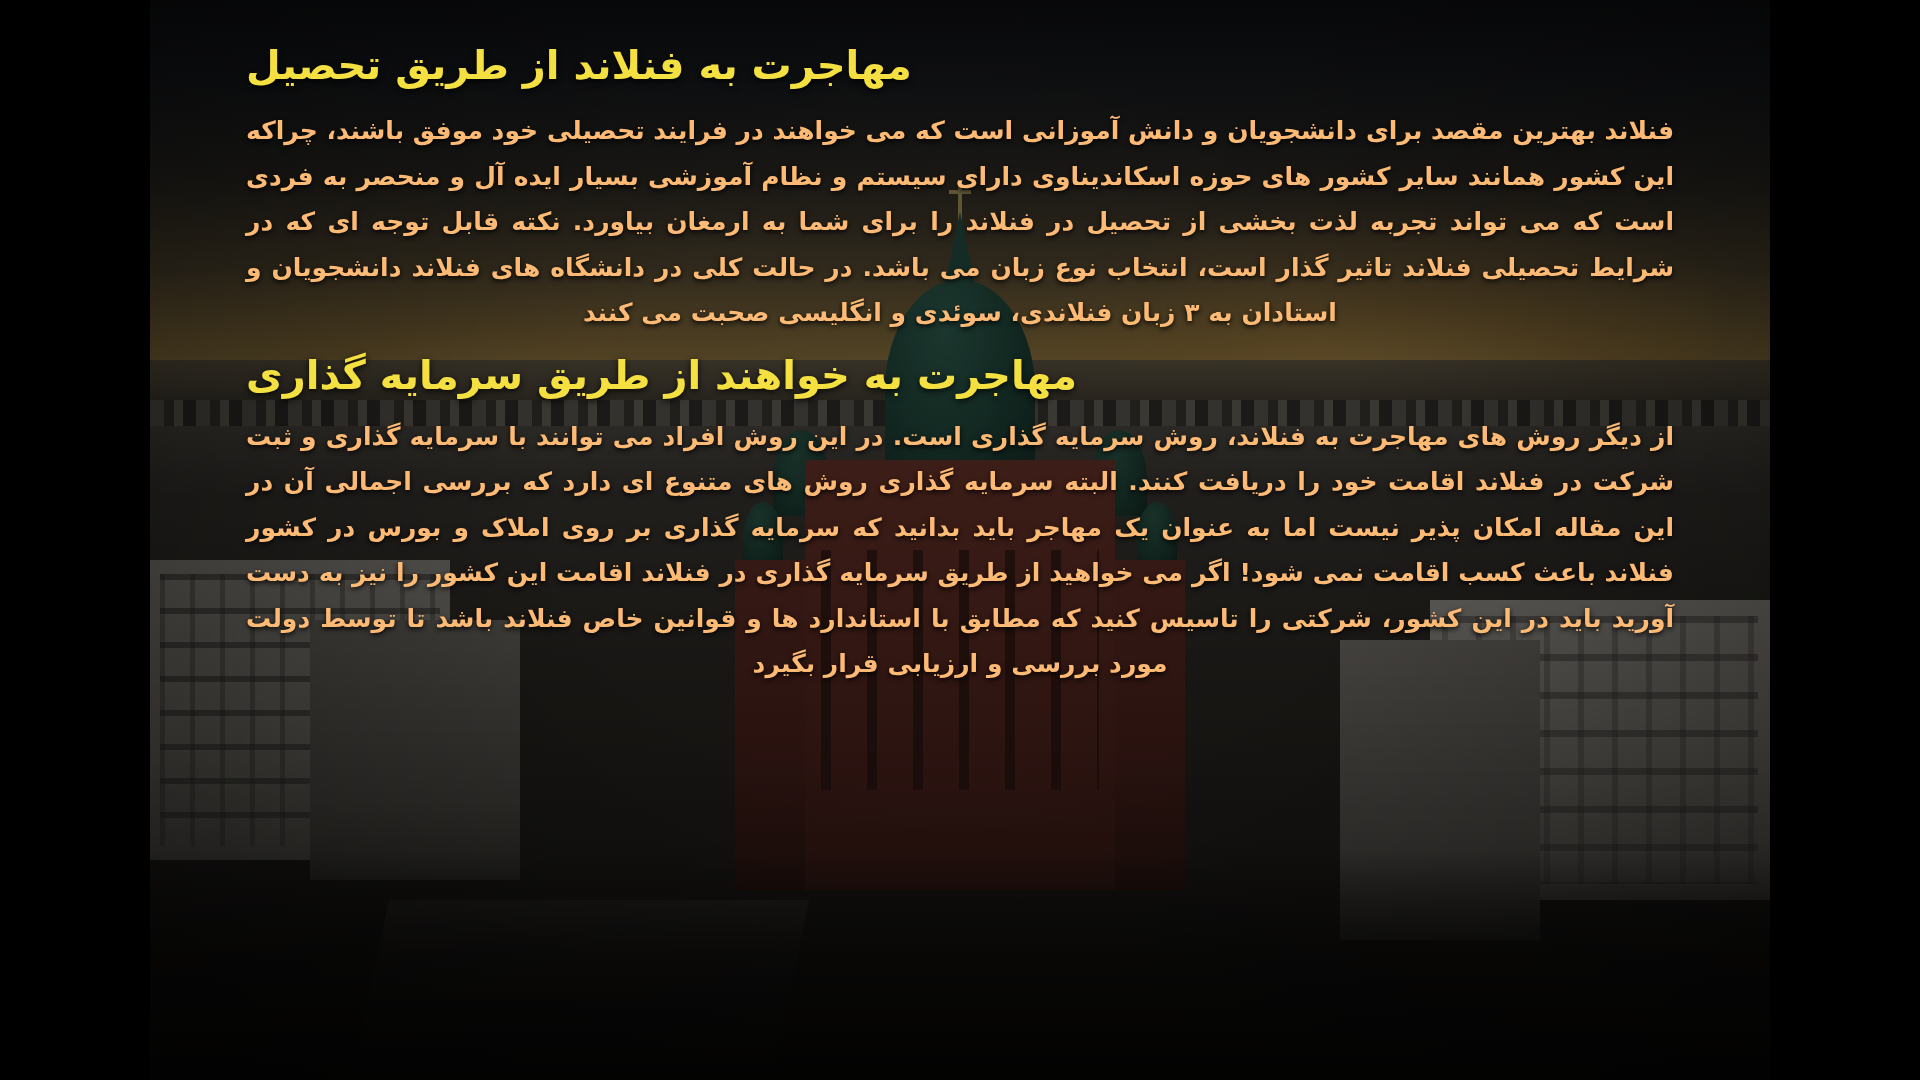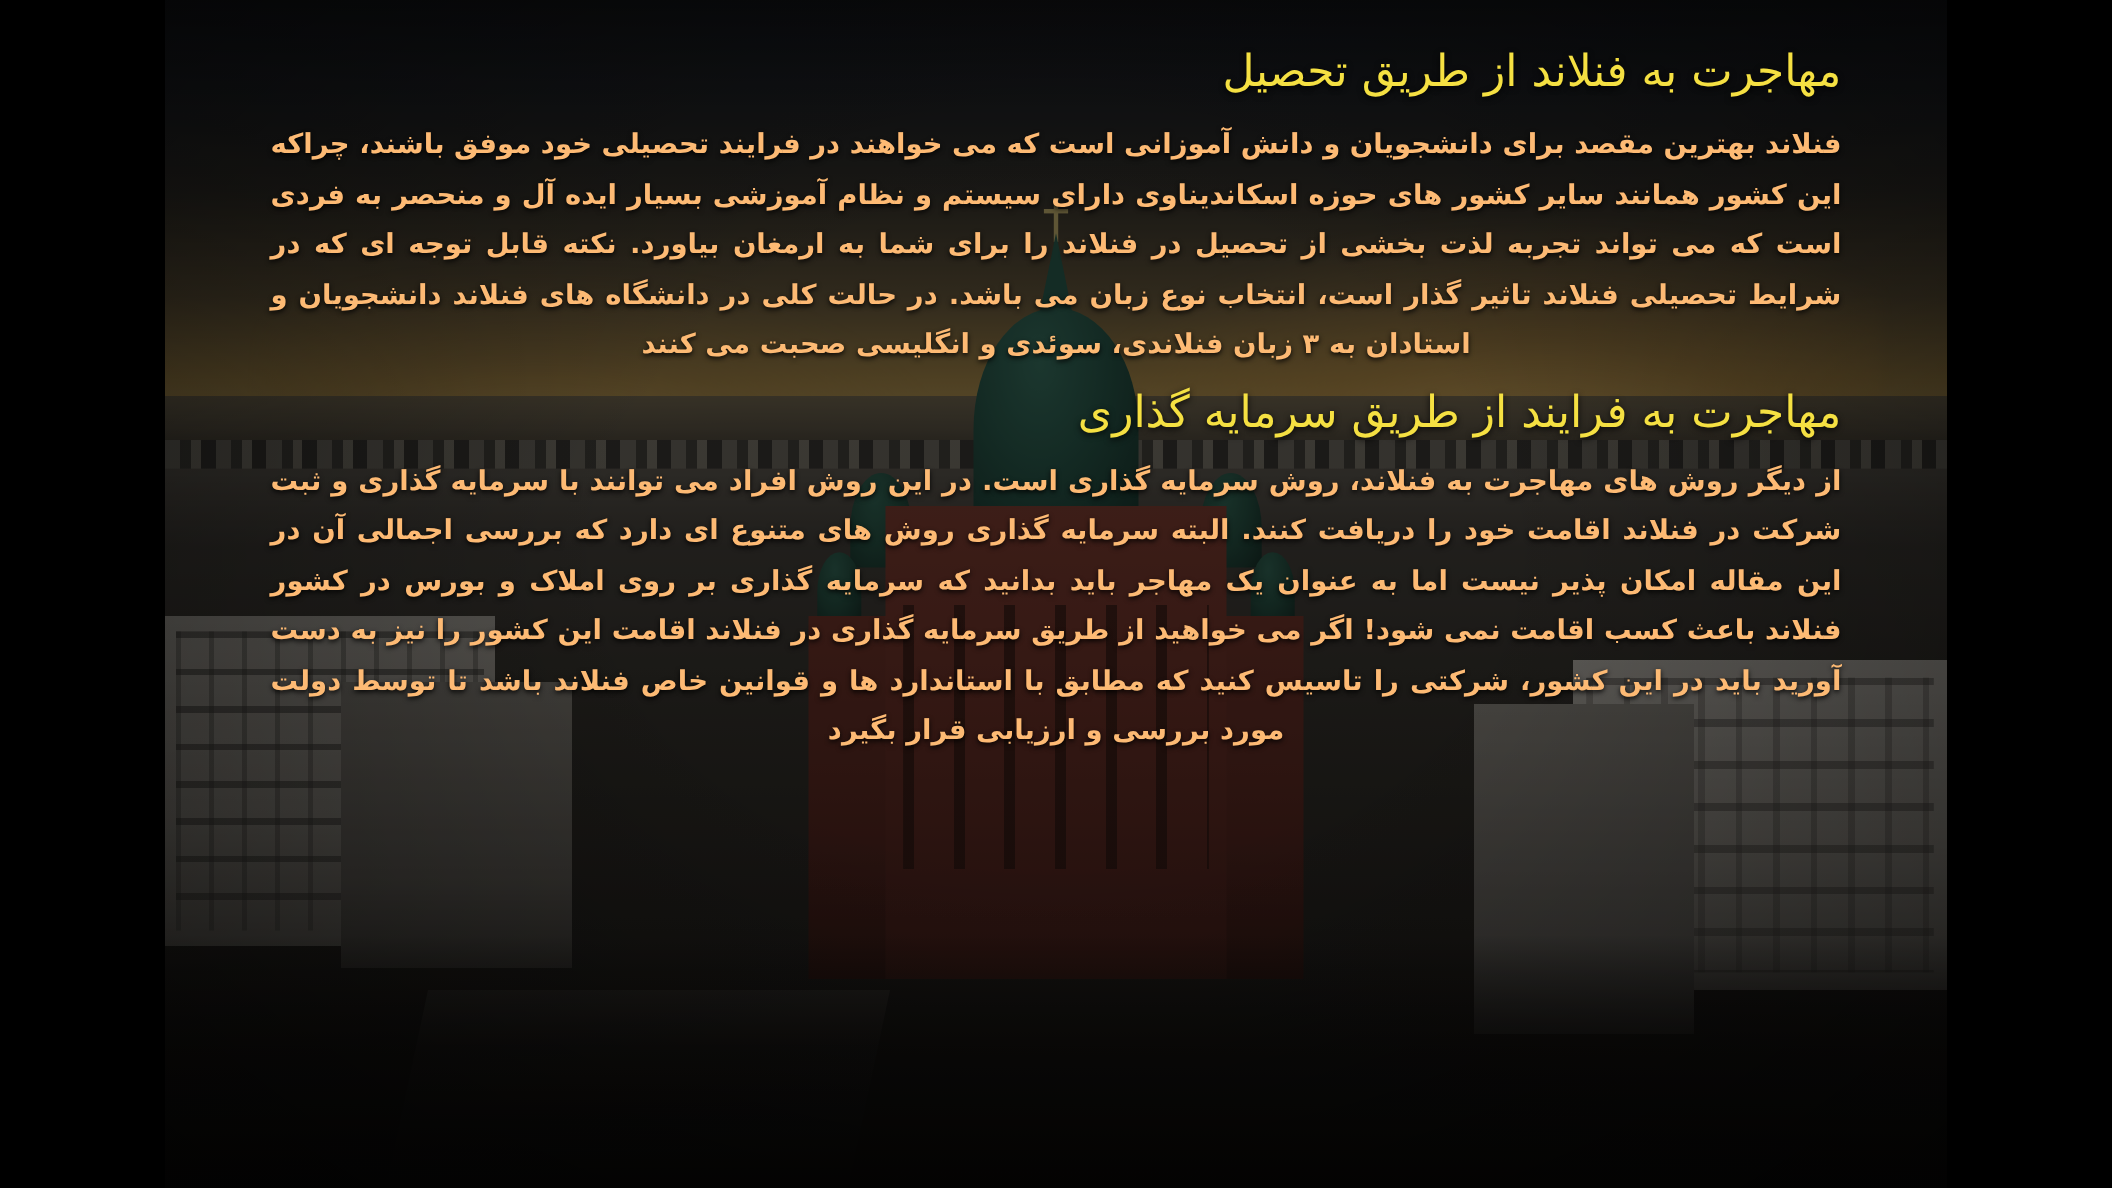--- a/index.html
+++ b/index.html
@@ -314,24 +314,24 @@
     height: 1080px;
     z-index: 20;
     padding: 30px 96px 0 96px;
     box-sizing: border-box;
     direction: rtl;
     text-align: right;
   }
 
   h1.heading {
     margin: 10px 0 18px 0;
-    text-align: right;
+    text-align: left;
     color: #f5e042;
     font-size: 40px;
-    font-weight: 400;
+    font-weight: 700;
     line-height: 1.25;
     text-shadow: 0 2px 6px rgba(0,0,0,.85);
     letter-spacing: 0;
   }
   h1.heading.second {
     margin-top: 14px;
     margin-bottom: 14px;
   }
 
   p.para {
@@ -384,17 +384,17 @@
     <div class="overlay-vignette"></div>
   </div>
 
   <div class="bar left"></div>
   <div class="bar right"></div>
 
   <div id="content">
     <h1 class="heading">مهاجرت به فنلاند از طریق تحصیل</h1>
     <p class="para">فنلاند بهترین مقصد برای دانشجویان و دانش آموزانی است که می خواهند در فرایند تحصیلی خود موفق باشند، چراکه این کشور همانند سایر کشور های حوزه اسکاندیناوی دارای سیستم و نظام آموزشی بسیار ایده آل و منحصر به فردی است که می تواند تجربه لذت بخشی از تحصیل در فنلاند را برای شما به ارمغان بیاورد. نکته قابل توجه ای که در شرایط تحصیلی فنلاند تاثیر گذار است، انتخاب نوع زبان می باشد. در حالت کلی در دانشگاه های فنلاند دانشجویان و استادان به ۳ زبان فنلاندی، سوئدی و انگلیسی صحبت می کنند</p>
 
-    <h1 class="heading second">مهاجرت به فرایند از طریق سرمایه گذاری</h1>
+    <h1 class="heading second">مهاجرت به خواهند از طریق سرمایه گذاری</h1>
     <p class="para">از دیگر روش های مهاجرت به فنلاند، روش سرمایه گذاری است. در این روش افراد می توانند با سرمایه گذاری و ثبت شرکت در فنلاند اقامت خود را دریافت کنند. البته سرمایه گذاری روش های متنوع ای دارد که بررسی اجمالی آن در این مقاله امکان پذیر نیست اما به عنوان یک مهاجر باید بدانید که سرمایه گذاری بر روی املاک و بورس در کشور فنلاند باعث کسب اقامت نمی شود! اگر می خواهید از طریق سرمایه گذاری در فنلاند اقامت این کشور را نیز به دست آورید باید در این کشور، شرکتی را تاسیس کنید که مطابق با استاندارد ها و قوانین خاص فنلاند باشد تا توسط دولت مورد بررسی و ارزیابی قرار بگیرد</p>
   </div>
 
 </div>
 
 </body></html>

